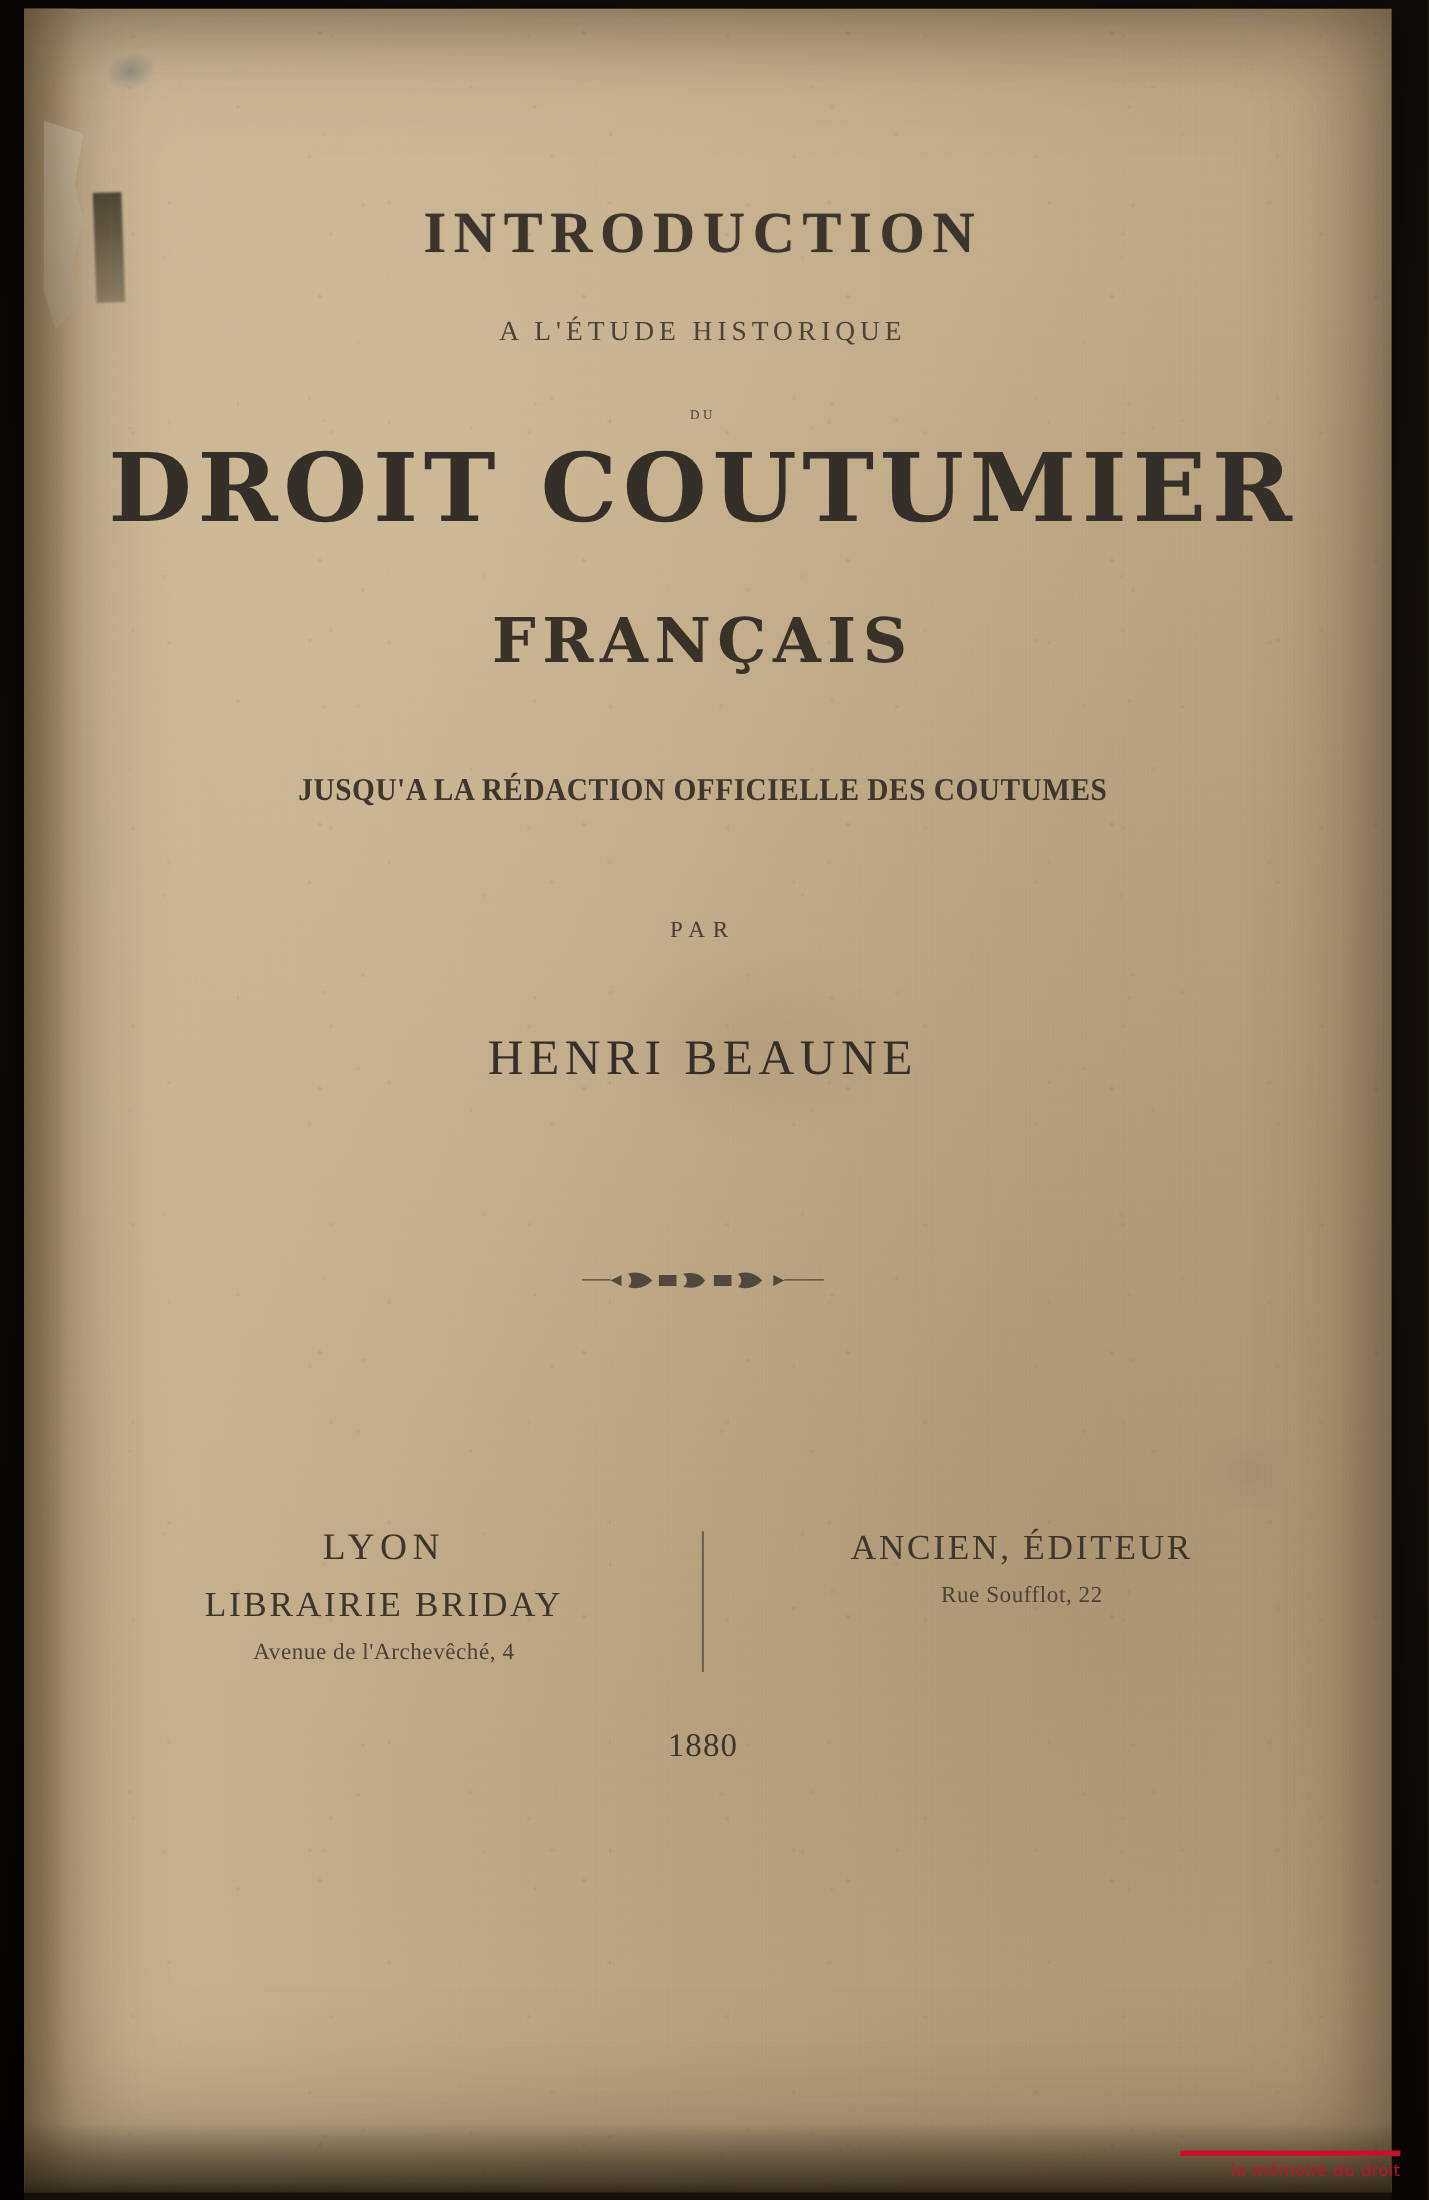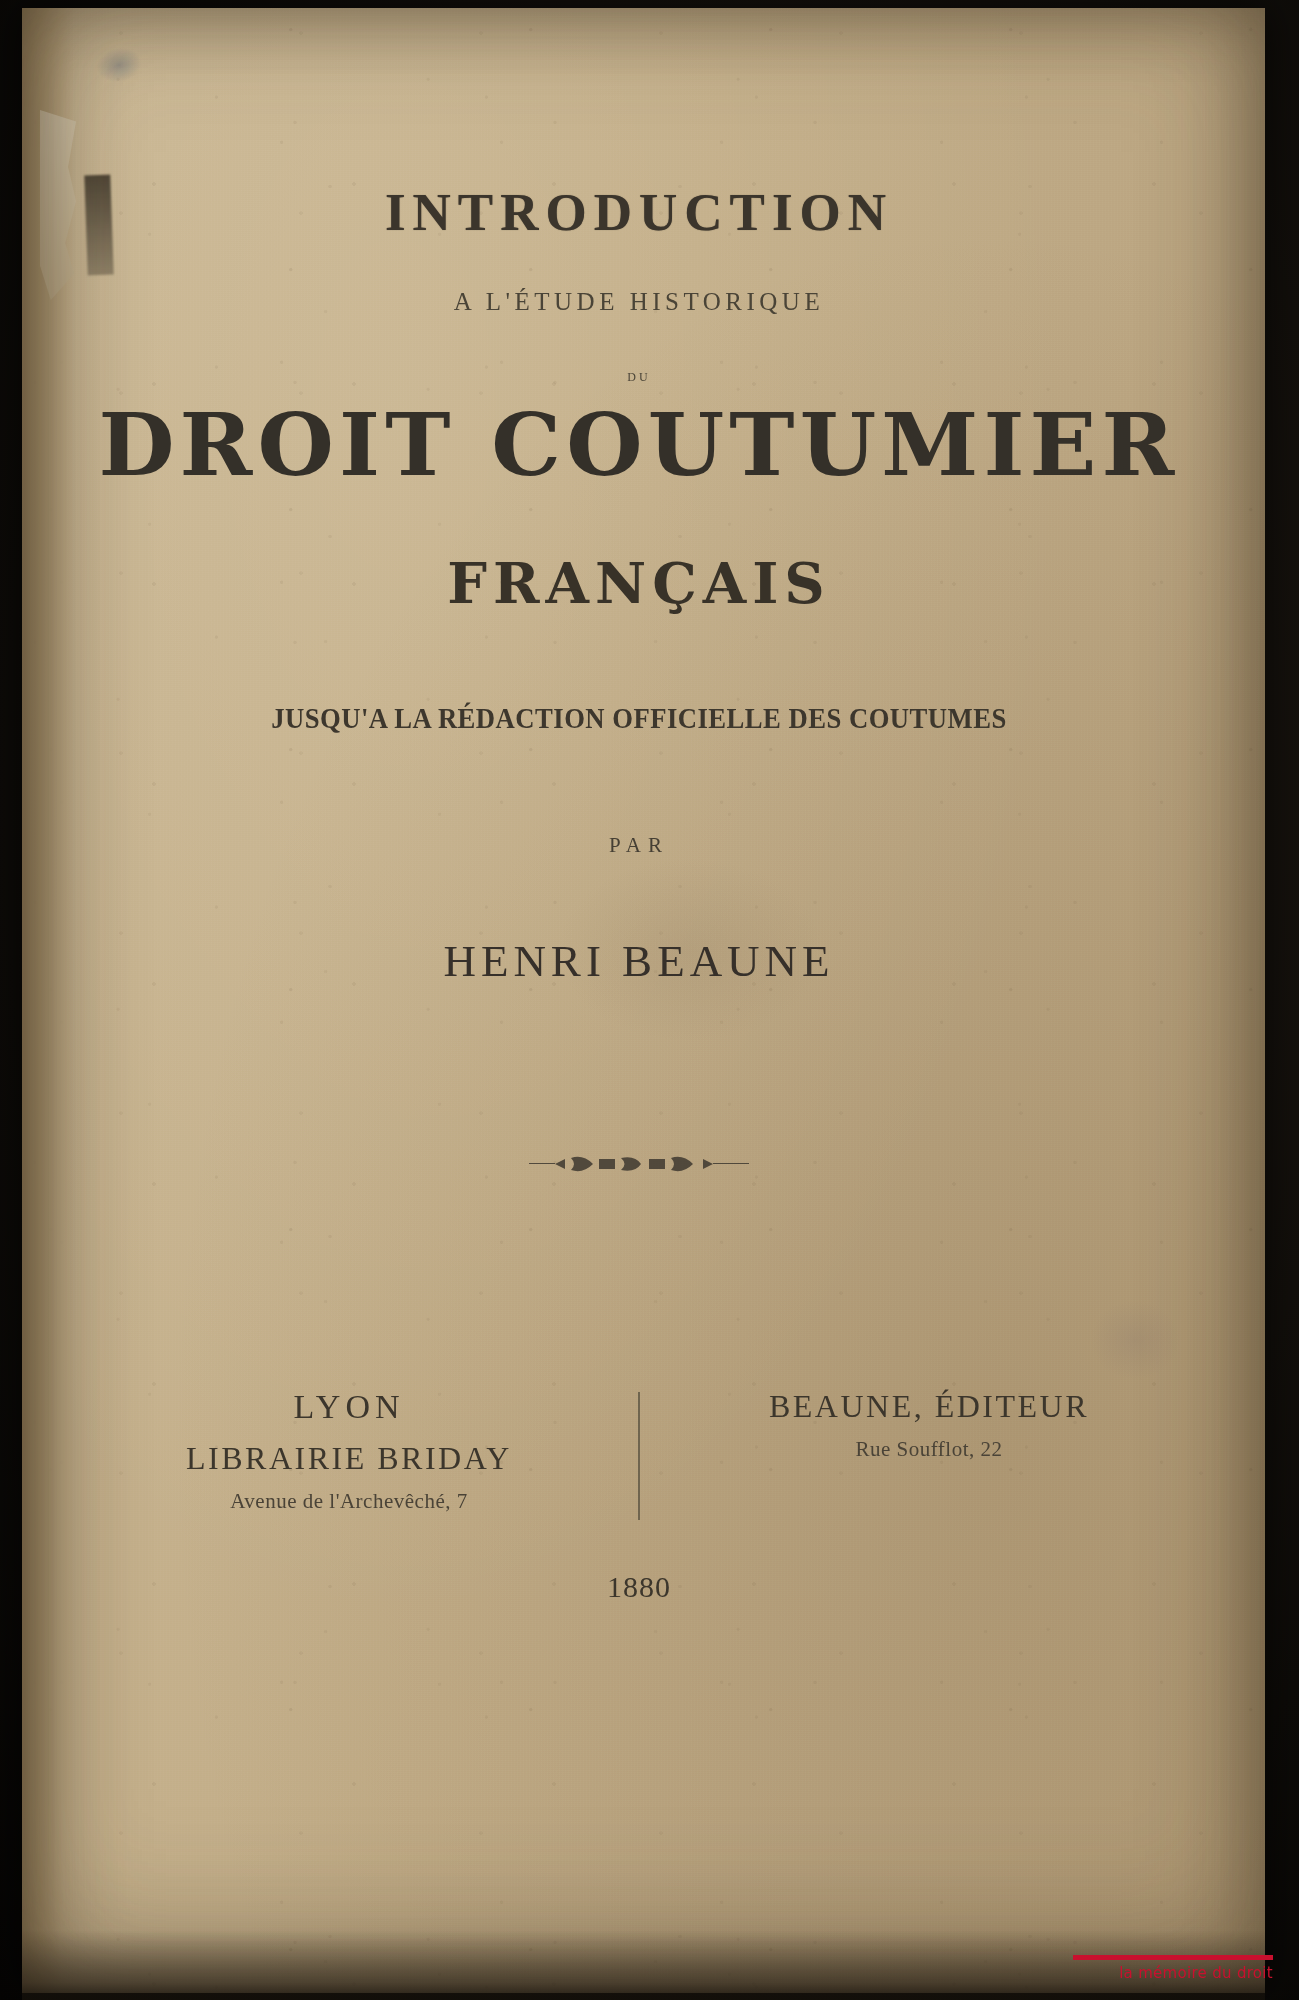--- a/index.html
+++ b/index.html
@@ -365,27 +365,27 @@
           <path d="M174 7 l10 5 l-10 5 z"></path>
           <path d="M184 12 L220 12 L220 11 L184 11 Z"></path>
         </g>
       </svg>
     </div>
 
     <div class="publishers">
       <div class="pub-col">
         <div class="pub-city">LYON</div>
         <div class="pub-name">LIBRAIRIE BRIDAY</div>
-        <div class="pub-addr">Avenue de l'Archevêché, 7</div>
+        <div class="pub-addr">Avenue de l'Archevêché, 4</div>
       </div>
 
       <div class="pub-divider"></div>
 
       <div class="pub-col">
-        <div class="pub-name">BEAUNE, ÉDITEUR</div>
+        <div class="pub-name">ANCIEN, ÉDITEUR</div>
         <div class="pub-addr">Rue Soufflot, 22</div>
       </div>
     </div>
 
     <div class="ln t-year">1880</div>
   </div>
 
   <div class="mdd-logo">
     <div class="mdd-rule"></div>
     <div class="mdd-tag">la mémoire du droit</div>

